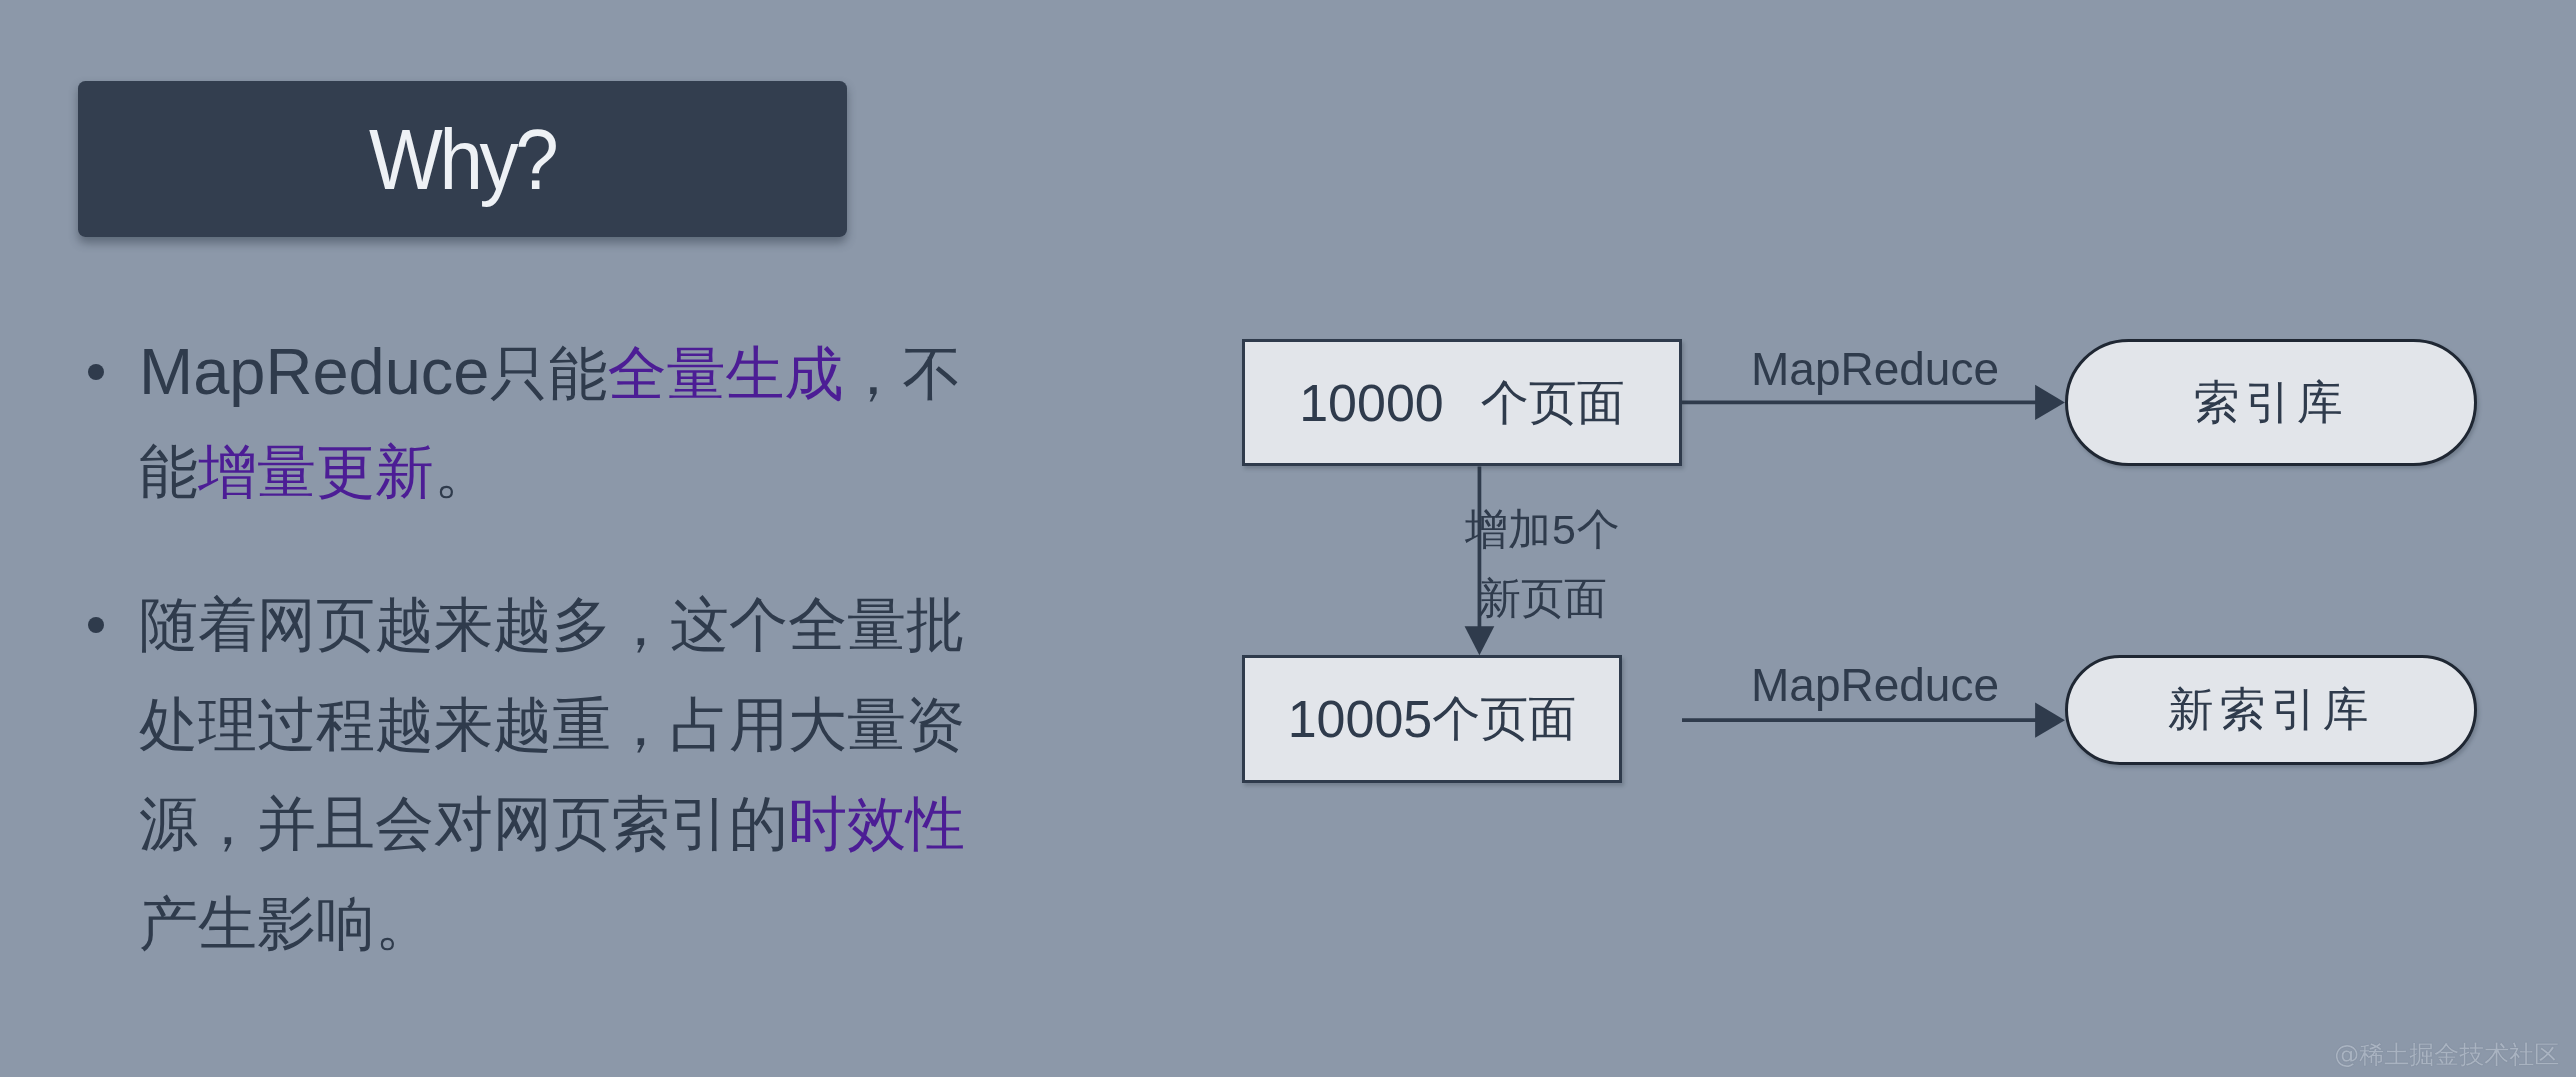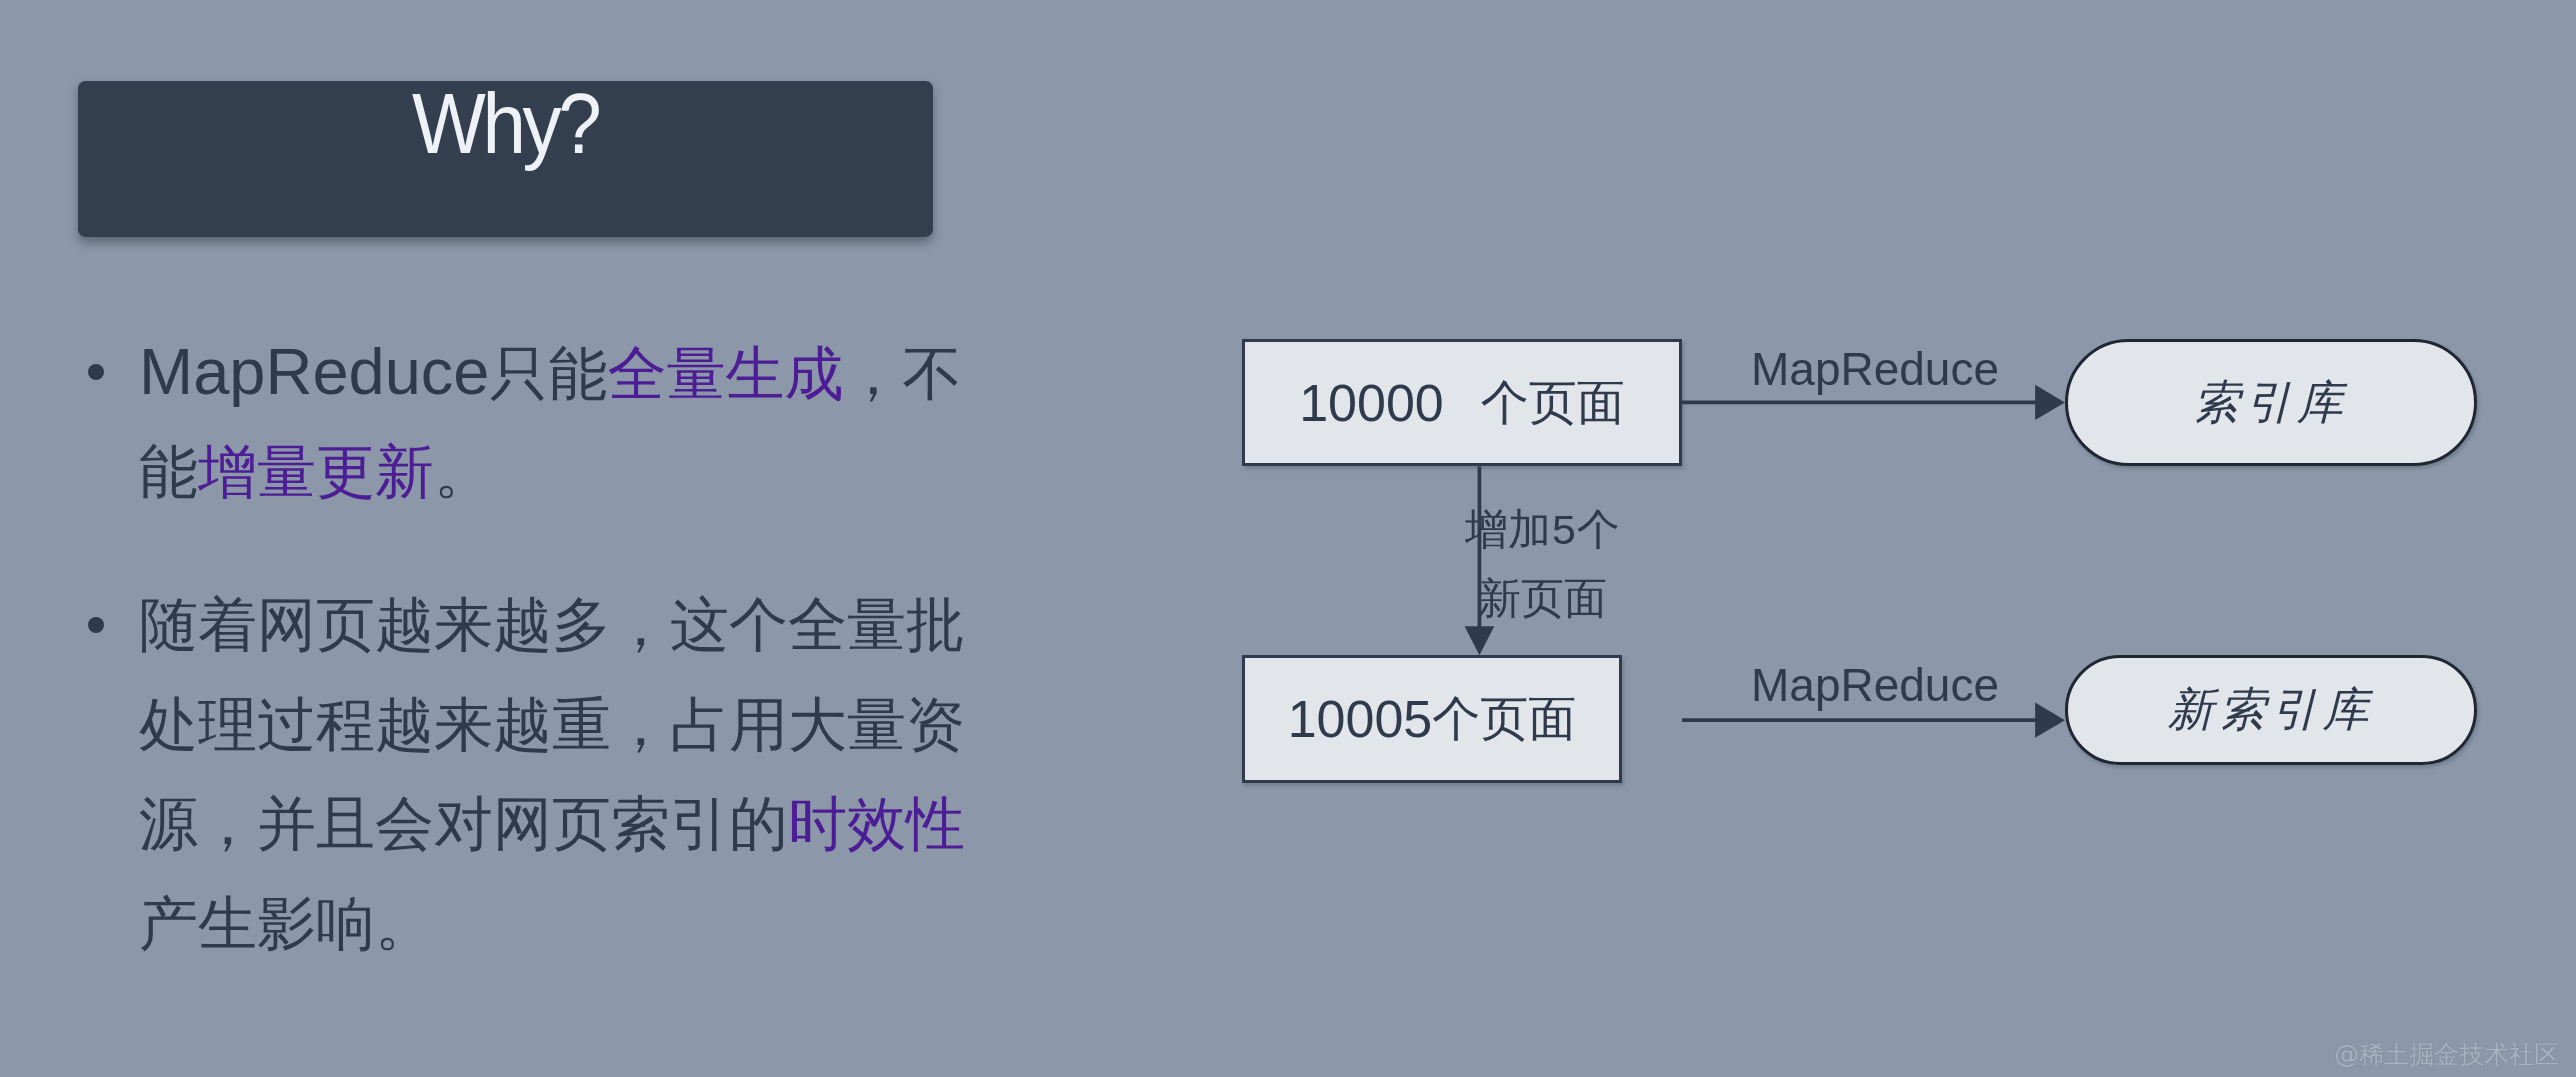--- a/index.html
+++ b/index.html
@@ -4,24 +4,24 @@
 <style>
   html, body { margin: 0; padding: 0; }
   body {
     width: 2576px; height: 1078px; overflow: hidden;
     background: #8c98a9;
     position: relative;
     font-family: "DejaVu Sans", "Liberation Sans", sans-serif;
     color: #2f3b4c;
   }
   .title-box {
-    position: absolute; left: 78px; top: 81px; width: 855px; height: 156px;
+    position: absolute; left: 78px; top: 81px; width: 769px; height: 156px;
     background: #333e4f; border-radius: 7.4px;
     box-shadow: 0 5.6px 9.3px rgba(40,50,65,0.45);
-    display: flex; justify-content: center;
+    display: flex; align-items: center; justify-content: center;
   }
   .title-text {
     color: #eef1f5; font-family: "Liberation Sans", sans-serif;
     font-size: 85px; letter-spacing: -3.7px; line-height: 1;
     transform: scaleX(0.92);
   }
   .bullets { position: absolute; left: 0; top: 0; }
   .bullet {
     position: absolute; left: 0;
   }
@@ -45,21 +45,20 @@
     font-size: 48px; color: #2f3b4c;
     box-shadow: 1.9px 2.8px 3.7px rgba(40,50,65,0.25);
   }
   .node-rect .latin { font-family: "Liberation Sans", sans-serif; font-size: 52px; }
   .node-pill {
     position: absolute; background: #e2e5ea;
     border: 3.7px solid #1f2733; box-sizing: border-box; border-radius: 65px;
     display: flex; align-items: center; justify-content: center;
     font-size: 46px; color: #2f3b4c; letter-spacing: 5.6px;
     box-shadow: 1.9px 2.8px 3.7px rgba(40,50,65,0.25);
-    font-style: italic;
   }
   .edge-label {
     position: absolute; font-family: "Liberation Sans", sans-serif;
     font-size: 46px; color: #2f3b4c; line-height: 1; white-space: nowrap;
   }
   .vlabel {
     position: absolute; font-size: 43px; color: #2f3b4c; line-height: 69px;
     text-align: center; white-space: nowrap;
   }
   .watermark {

